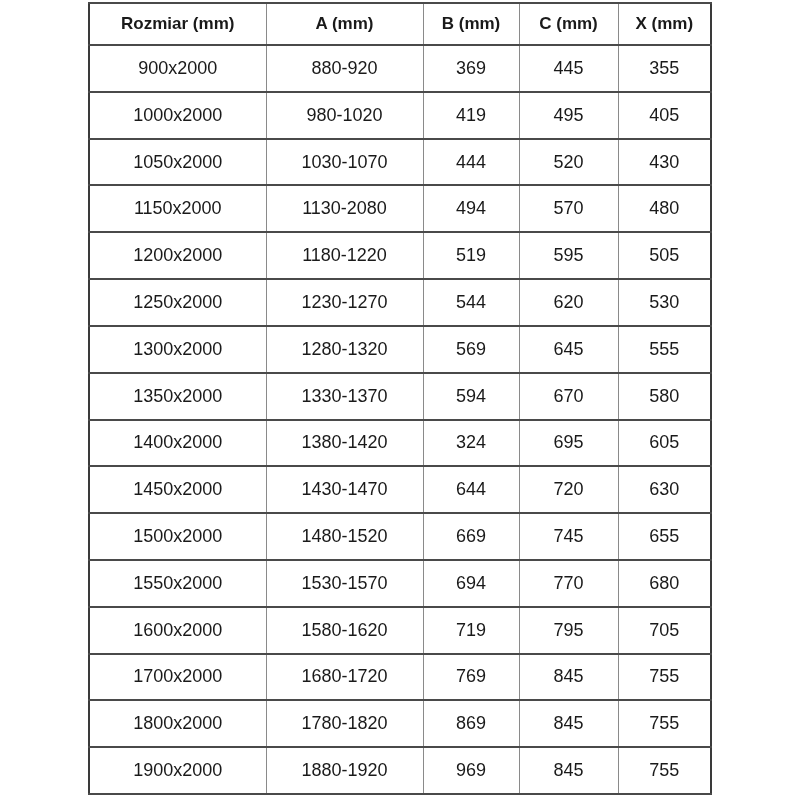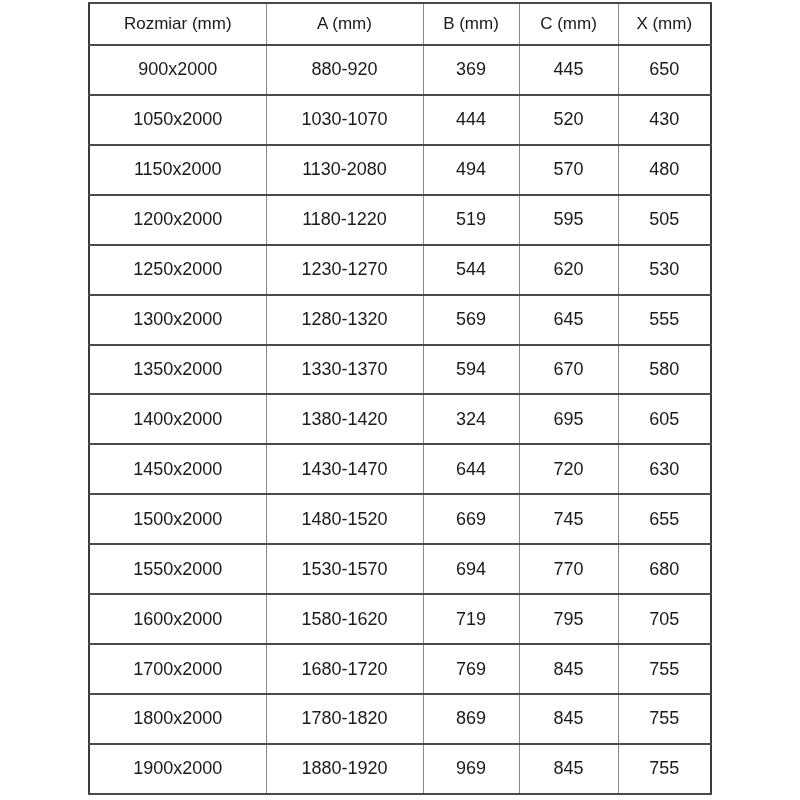--- a/index.html
+++ b/index.html
@@ -36,21 +36,21 @@
     border-left: 1px solid #8a8a8a;
     border-right: 1px solid #8a8a8a;
     text-align: center;
     vertical-align: middle;
     padding: 0;
     white-space: nowrap;
     overflow: hidden;
   }
   thead th {
     font-size: 17px;
-    font-weight: normal;
+    font-weight: bold;
     height: 40px;
   }
   tbody td {
     font-size: 18px;
     font-weight: normal;
   }
 </style>
 </head>
 <body>
 
@@ -71,21 +71,28 @@
         <th>C (mm)</th>
         <th>X (mm)</th>
       </tr>
     </thead>
     <tbody>
       <tr>
         <td>900x2000</td>
         <td>880-920</td>
         <td>369</td>
         <td>445</td>
-        <td>650</td>
+        <td>355</td>
+      </tr>
+      <tr>
+        <td>1000x2000</td>
+        <td>980-1020</td>
+        <td>419</td>
+        <td>495</td>
+        <td>405</td>
       </tr>
       <tr>
         <td>1050x2000</td>
         <td>1030-1070</td>
         <td>444</td>
         <td>520</td>
         <td>430</td>
       </tr>
       <tr>
         <td>1150x2000</td>

